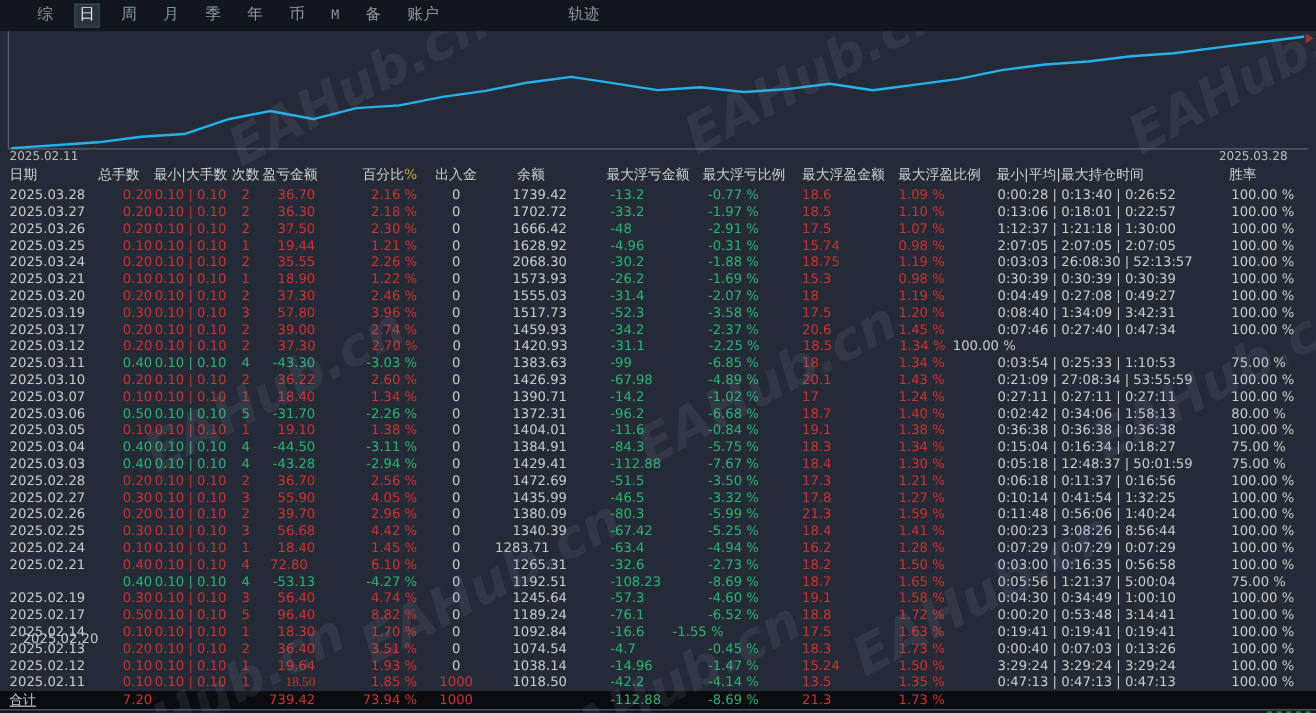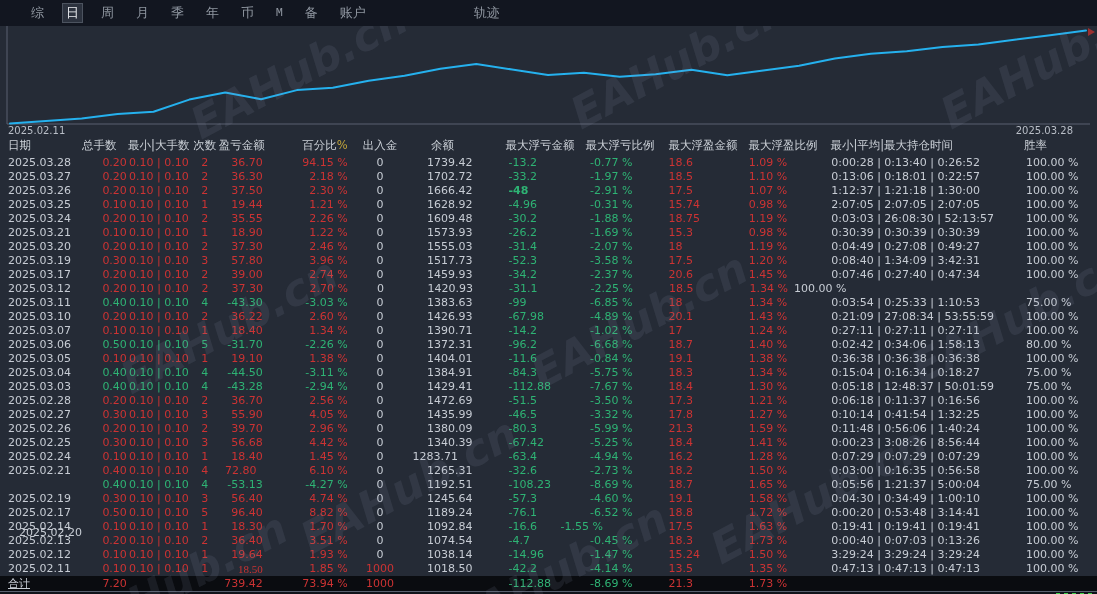--- a/index.html
+++ b/index.html
@@ -82,21 +82,21 @@
       <div class="hcell" style="width: 233px; text-align: left; padding-left: 43px;">最小|平均|最大持仓时间</div>
       <div class="hcell" style="width: 77px; text-align: left; padding-left: 4px;">胜率</div>
     </div>
   <div class="tbody" id="tbody">
       <div class="trow">
         <div class="cell c-text" style="width: 82px; text-align: left; padding-left: 8px;">2025.03.28</div>
         <div class="cell c-up" style="width: 45px; text-align: right; padding-left: 0px;">0.20</div>
         <div class="cell c-up" style="width: 64px; text-align: center; padding-left: 0px;">0.10 | 0.10</div>
         <div class="cell c-up" style="width: 28px; text-align: center; padding-left: 0px;">2</div>
         <div class="cell c-up" style="width: 44px; text-align: right; padding-left: 0px;">36.70</div>
-        <div class="cell c-up" style="width: 85px; text-align: right; padding-left: 0px;">94.15 %</div>
+        <div class="cell c-up" style="width: 85px; text-align: right; padding-left: 0px;">2.16 %</div>
         <div class="cell c-text" style="width: 65px; text-align: center; padding-left: 0px;">0</div>
         <div class="cell c-text" style="width: 60px; text-align: right; padding-left: 0px;">1739.42</div>
         <div class="cell c-dn" style="width: 88px; text-align: left; padding-left: 36px;">-13.2</div>
         <div class="cell c-dn" style="width: 72px; text-align: right; padding-left: 0px;">-0.77 %</div>
         <div class="cell c-up" style="width: 80px; text-align: left; padding-left: 36px;">18.6</div>
         <div class="cell c-up" style="width: 75px; text-align: right; padding-left: 0px;">1.09 %</div>
         <div class="cell c-text" style="width: 233px; text-align: left; padding-left: 44px;">0:00:28 | 0:13:40 | 0:26:52</div>
         <div class="cell c-text" style="width: 77px; text-align: left; padding-left: 6px;">100.00 %</div>
       </div>
       <div class="trow">
@@ -117,21 +117,21 @@
       </div>
       <div class="trow">
         <div class="cell c-text" style="width: 82px; text-align: left; padding-left: 8px;">2025.03.26</div>
         <div class="cell c-up" style="width: 45px; text-align: right; padding-left: 0px;">0.20</div>
         <div class="cell c-up" style="width: 64px; text-align: center; padding-left: 0px;">0.10 | 0.10</div>
         <div class="cell c-up" style="width: 28px; text-align: center; padding-left: 0px;">2</div>
         <div class="cell c-up" style="width: 44px; text-align: right; padding-left: 0px;">37.50</div>
         <div class="cell c-up" style="width: 85px; text-align: right; padding-left: 0px;">2.30 %</div>
         <div class="cell c-text" style="width: 65px; text-align: center; padding-left: 0px;">0</div>
         <div class="cell c-text" style="width: 60px; text-align: right; padding-left: 0px;">1666.42</div>
-        <div class="cell c-dn" style="width: 88px; text-align: left; padding-left: 36px; font-weight: bold;">-48</div>
+        <div class="cell c-dn" style="width: 88px; text-align: left; padding-left: 36px;">-48</div>
         <div class="cell c-dn" style="width: 72px; text-align: right; padding-left: 0px;">-2.91 %</div>
         <div class="cell c-up" style="width: 80px; text-align: left; padding-left: 36px;">17.5</div>
         <div class="cell c-up" style="width: 75px; text-align: right; padding-left: 0px;">1.07 %</div>
         <div class="cell c-text" style="width: 233px; text-align: left; padding-left: 44px;">1:12:37 | 1:21:18 | 1:30:00</div>
         <div class="cell c-text" style="width: 77px; text-align: left; padding-left: 6px;">100.00 %</div>
       </div>
       <div class="trow">
         <div class="cell c-text" style="width: 82px; text-align: left; padding-left: 8px;">2025.03.25</div>
         <div class="cell c-up" style="width: 45px; text-align: right; padding-left: 0px;">0.10</div>
         <div class="cell c-up" style="width: 64px; text-align: center; padding-left: 0px;">0.10 | 0.10</div>
@@ -148,21 +148,21 @@
         <div class="cell c-text" style="width: 77px; text-align: left; padding-left: 6px;">100.00 %</div>
       </div>
       <div class="trow">
         <div class="cell c-text" style="width: 82px; text-align: left; padding-left: 8px;">2025.03.24</div>
         <div class="cell c-up" style="width: 45px; text-align: right; padding-left: 0px;">0.20</div>
         <div class="cell c-up" style="width: 64px; text-align: center; padding-left: 0px;">0.10 | 0.10</div>
         <div class="cell c-up" style="width: 28px; text-align: center; padding-left: 0px;">2</div>
         <div class="cell c-up" style="width: 44px; text-align: right; padding-left: 0px;">35.55</div>
         <div class="cell c-up" style="width: 85px; text-align: right; padding-left: 0px;">2.26 %</div>
         <div class="cell c-text" style="width: 65px; text-align: center; padding-left: 0px;">0</div>
-        <div class="cell c-text" style="width: 60px; text-align: right; padding-left: 0px;">1609.48</div>
+        <div class="cell c-text" style="width: 60px; text-align: right; padding-left: 0px;">2068.30</div>
         <div class="cell c-dn" style="width: 88px; text-align: left; padding-left: 36px;">-30.2</div>
         <div class="cell c-dn" style="width: 72px; text-align: right; padding-left: 0px;">-1.88 %</div>
         <div class="cell c-up" style="width: 80px; text-align: left; padding-left: 36px;">18.75</div>
         <div class="cell c-up" style="width: 75px; text-align: right; padding-left: 0px;">1.19 %</div>
         <div class="cell c-text" style="width: 233px; text-align: left; padding-left: 44px;">0:03:03 | 26:08:30 | 52:13:57</div>
         <div class="cell c-text" style="width: 77px; text-align: left; padding-left: 6px;">100.00 %</div>
       </div>
       <div class="trow">
         <div class="cell c-text" style="width: 82px; text-align: left; padding-left: 8px;">2025.03.21</div>
         <div class="cell c-up" style="width: 45px; text-align: right; padding-left: 0px;">0.10</div>

